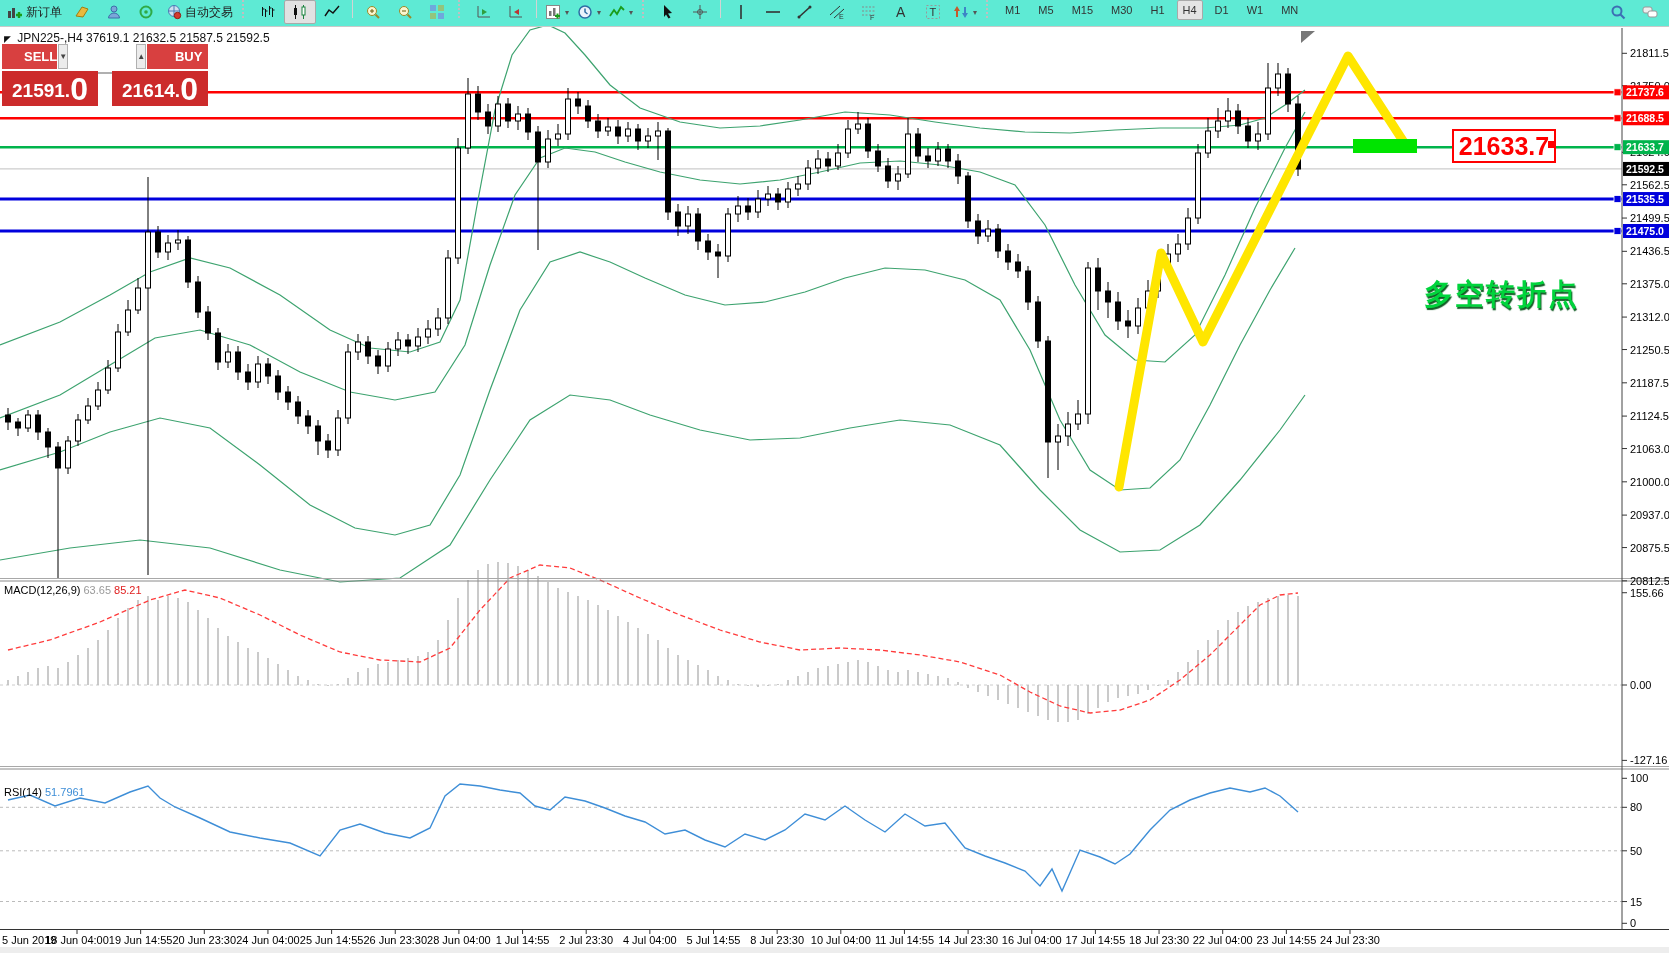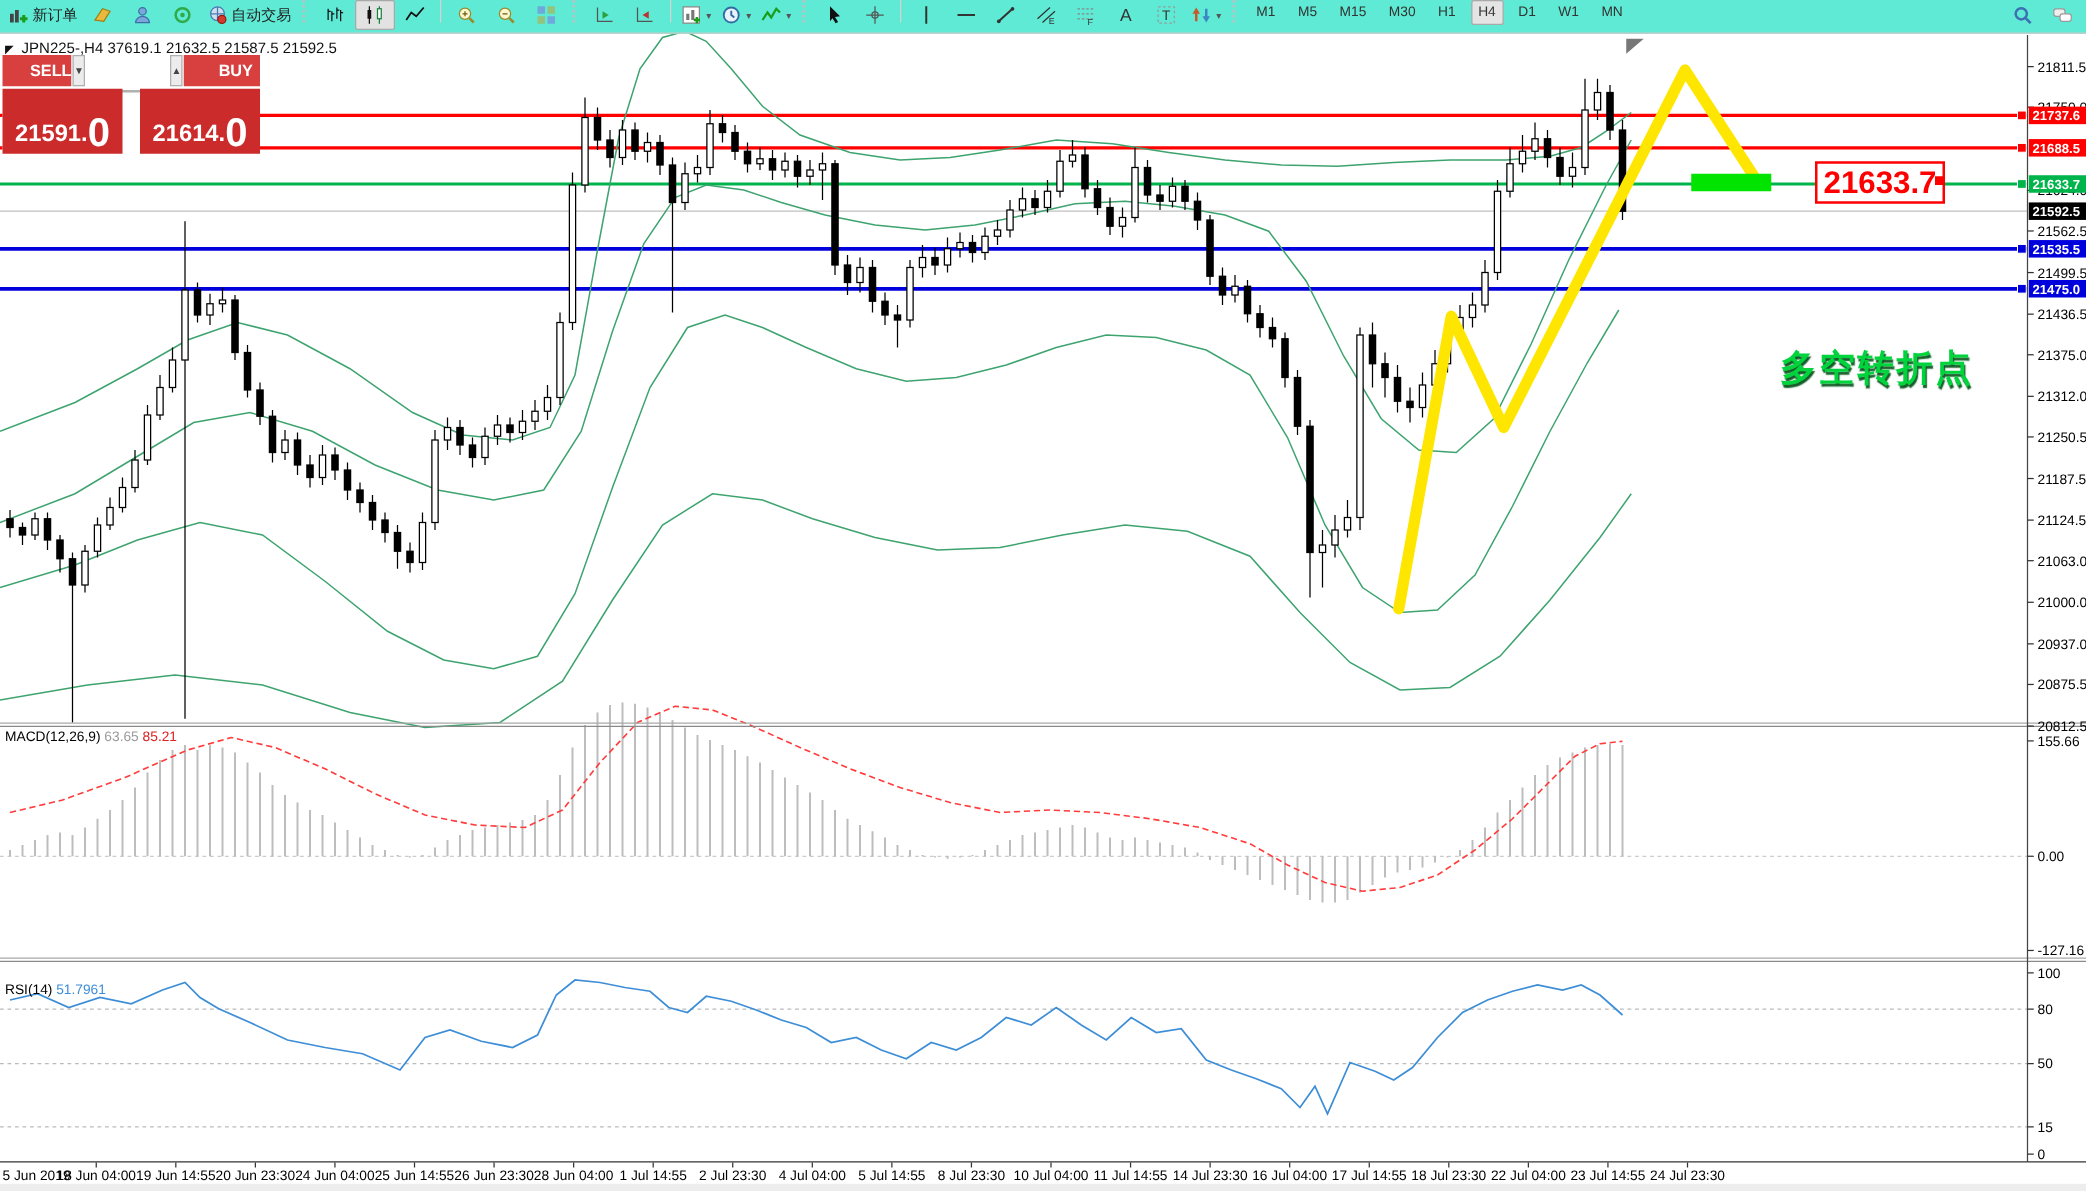--- a/index.html
+++ b/index.html
@@ -26,21 +26,21 @@
   #title .mk{font-size:9px;margin-right:3px;}
   #oneclick{position:absolute;left:2px;top:44px;width:206px;z-index:6;background:#fff;}
   .ocrow1{display:flex;height:25px;gap:1px;}
   .ocbtn{background:#d84040;color:#fff;font-size:13px;font-weight:bold;display:flex;
          align-items:center;justify-content:center;padding-left:22px;}
   .sell{width:48px;}.buy{width:58px;}
   .spin{width:14px;background:#ececec;border:1px solid #b0b0b0;color:#444;font-size:8px;
         display:flex;align-items:center;justify-content:center;box-sizing:border-box;}
   .vol{width:66px;border:1px solid #b0b0b0;text-align:left;padding:0 6px;font-size:13px;
        font-family:inherit;box-sizing:border-box;margin-top:28px;}
-  .ocrow2{display:flex;gap:14px;margin-top:2px;height:52px;}
+  .ocrow2{display:flex;gap:14px;margin-top:2px;height:35px;}
   .ocprice{flex:1;background:#cc2b2b;color:#fff;display:flex;align-items:flex-end;
            justify-content:center;padding-bottom:1px;}
   .ocmain{font-size:19px;font-weight:bold;line-height:28px;}
   .ocpip{font-size:32px;font-weight:bold;line-height:32px;}
   #callout{position:absolute;left:1452px;top:129px;width:100px;height:30px;border:2px solid #f00;
            color:#f00;font-size:25px;font-weight:bold;display:flex;align-items:center;
            justify-content:center;background:#fff;z-index:4;}
   #callout-dot{position:absolute;left:1548px;top:141px;width:7px;height:7px;background:#f00;z-index:5;}
   #annotation{position:absolute;left:1424px;top:238px;font-size:29px;font-weight:bold;color:#00d43c;
               letter-spacing:2px;letter-spacing:2px;text-shadow:1px 2px 1px #135c26;z-index:4;white-space:nowrap;margin-top:37px;}

